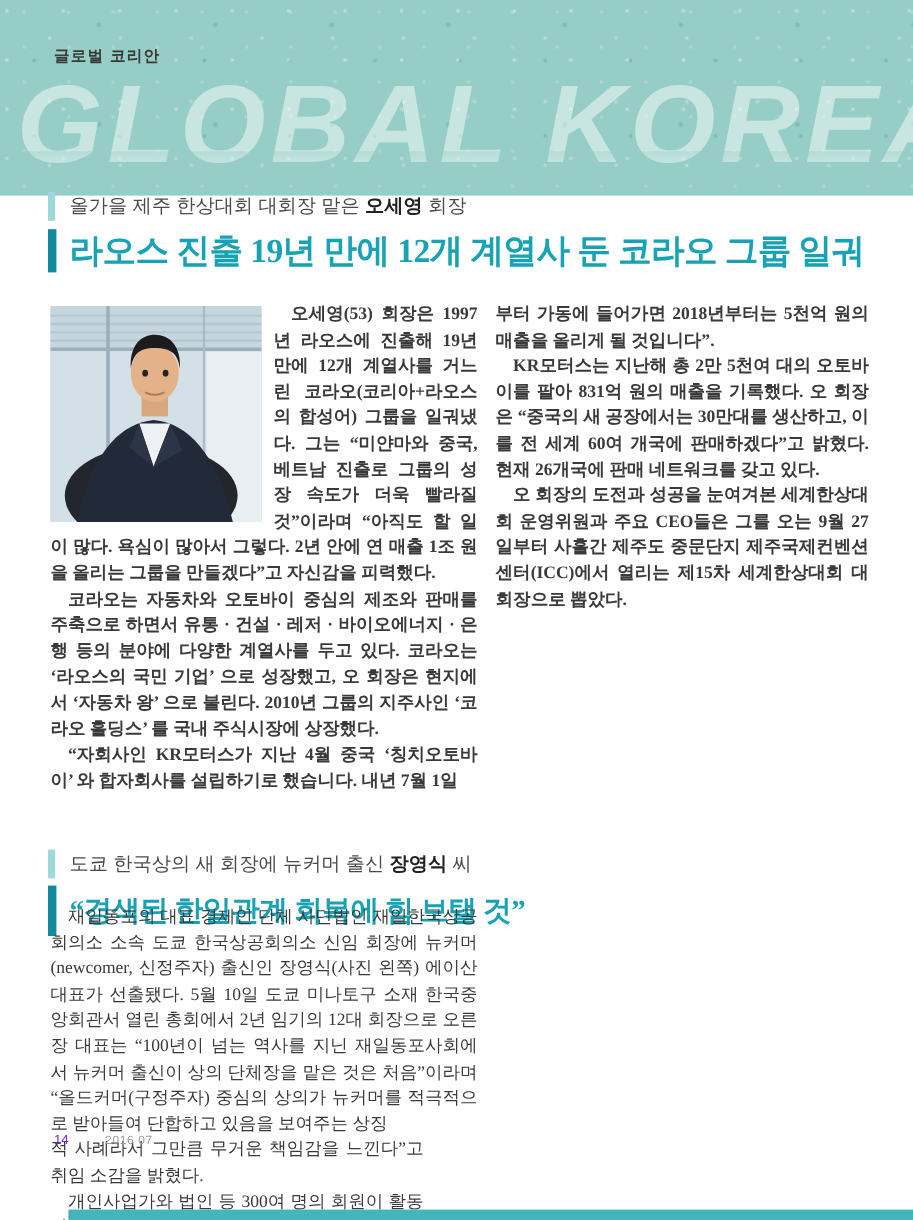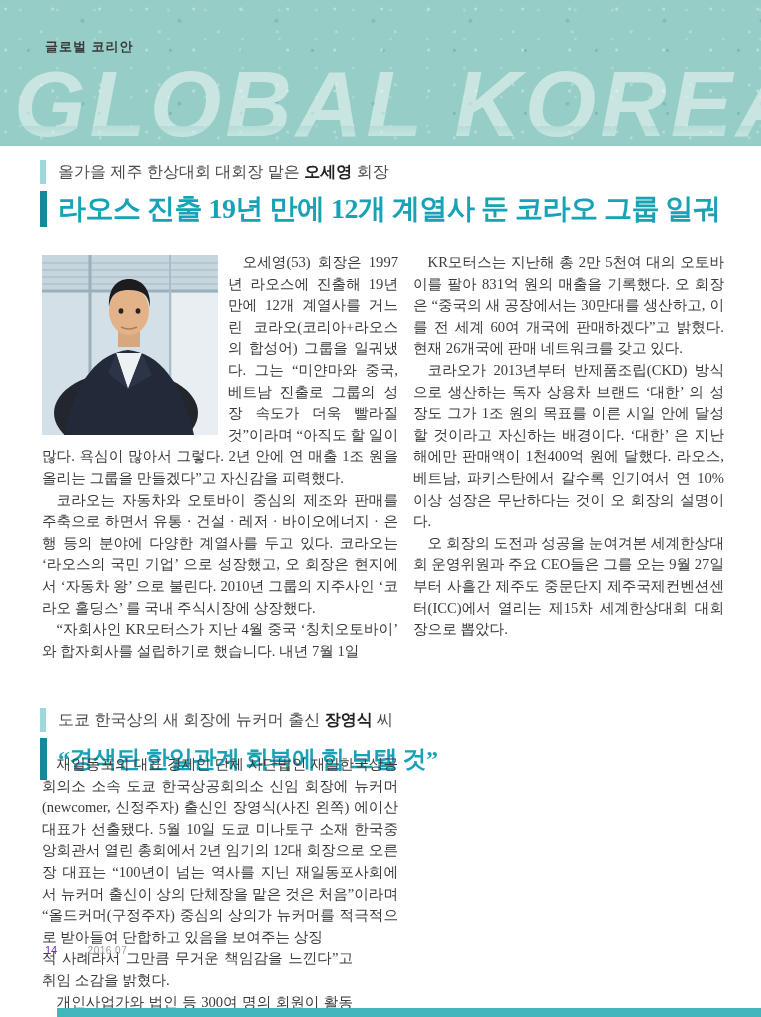--- a/index.html
+++ b/index.html
@@ -8,21 +8,21 @@
     background:#ffffff;
     font-family:"Liberation Serif","DejaVu Serif",serif;
     position:relative;
     overflow:hidden;
     color:#3a3a3a;
   }
   .page{position:absolute;inset:0;width:761px;height:1017px;background:#fff;}
 
   
   .banner{
-    position:absolute;left:0;top:0;width:761px;height:146px;
+    position:absolute;left:0;top:0;width:761px;height:163px;
     background-color:#96cdc6;
     background-image:
       radial-gradient(circle at 12% 22%, rgba(255,255,255,.35) 1px, transparent 2px),
       radial-gradient(circle at 70% 60%, rgba(255,255,255,.28) 1px, transparent 2px),
       radial-gradient(circle at 40% 80%, rgba(23,120,110,.22) 1px, transparent 2px),
       radial-gradient(circle at 85% 25%, rgba(23,120,110,.18) 1.5px, transparent 2.5px),
       radial-gradient(circle at 55% 35%, rgba(255,255,255,.2) 1px, transparent 2px);
     background-size: 47px 41px, 59px 53px, 71px 63px, 97px 83px, 37px 29px;
     overflow:hidden;
   }
@@ -65,21 +65,21 @@
     white-space:nowrap;
   }
   .a1-header .headline{font-size:28px;}
   .a2-header .headline{font-size:24px;}
 
   
   .article-body{
     position:absolute;left:42px;width:682px;
     display:flex;
   }
-  .a1-body{top:252px;}
+  .a1-body{top:252px;font-weight:bold;}
   .a2-body{top:754px;flex-direction:column;}
   .col{font-size:14.6px;line-height:21.6px;text-align:justify;color:#3a3a3a;}
   .col-left{width:356px;margin-right:15px;flex:0 0 auto;}
   .col-right{width:311px;flex:0 0 auto;}
   .col p{margin:0;}
   .col p.indent{text-indent:1em;}
 
   
   .photo{
     float:left;width:176px;height:180px;
@@ -150,22 +150,22 @@
           <ellipse cx="79" cy="56" rx="2.4" ry="2.8" fill="#2a2220"></ellipse>
           <ellipse cx="96" cy="56" rx="2.4" ry="2.8" fill="#2a2220"></ellipse>
           <path d="M79 72 Q87 76 95 72" stroke="#b07a55" stroke-width="1.6" fill="none"></path>
         </svg>
       </div>
       <p class="indent">오세영(53) 회장은 1997년 라오스에 진출해 19년 만에 12개 계열사를 거느린 코라오(코리아+라오스의 합성어) 그룹을 일궈냈다. 그는 “미얀마와 중국, 베트남 진출로 그룹의 성장 속도가 더욱 빨라질 것”이라며 “아직도 할 일이 많다. 욕심이 많아서 그렇다. 2년 안에 연 매출 1조 원을 올리는 그룹을 만들겠다”고 자신감을 피력했다.</p>
       <p class="indent">코라오는 자동차와 오토바이 중심의 제조와 판매를 주축으로 하면서 유통 · 건설 · 레저 · 바이오에너지 · 은행 등의 분야에 다양한 계열사를 두고 있다. 코라오는 ‘라오스의 국민 기업’ 으로 성장했고, 오 회장은 현지에서 ‘자동차 왕’ 으로 불린다. 2010년 그룹의 지주사인 ‘코라오 홀딩스’ 를 국내 주식시장에 상장했다.</p>
       <p class="indent">“자회사인 KR모터스가 지난 4월 중국 ‘칭치오토바이’ 와 합자회사를 설립하기로 했습니다. 내년 7월 1일</p>
     </div>
     <div class="col col-right">
+      <p>부터 가동에 들어가면 2018년부터는 5천억 원의 매출을 올리게 될 것입니다”.</p>
       <p class="indent">KR모터스는 지난해 총 2만 5천여 대의 오토바이를 팔아 831억 원의 매출을 기록했다. 오 회장은 “중국의 새 공장에서는 30만대를 생산하고, 이를 전 세계 60여 개국에 판매하겠다”고 밝혔다. 현재 26개국에 판매 네트워크를 갖고 있다.</p>
-      <p class="indent">코라오가 2013년부터 반제품조립(CKD) 방식으로 생산하는 독자 상용차 브랜드 ‘대한’ 의 성장도 그가 1조 원의 목표를 이른 시일 안에 달성할 것이라고 자신하는 배경이다. ‘대한’ 은 지난해에만 판매액이 1천400억 원에 달했다. 라오스, 베트남, 파키스탄에서 갈수록 인기여서 연 10% 이상 성장은 무난하다는 것이 오 회장의 설명이다.</p>
       <p class="indent">오 회장의 도전과 성공을 눈여겨본 세계한상대회 운영위원과 주요 CEO들은 그를 오는 9월 27일부터 사흘간 제주도 중문단지 제주국제컨벤션센터(ICC)에서 열리는 제15차 세계한상대회 대회장으로 뽑았다.</p>
     </div>
   </div>
 
   <div class="article-header a2-header">
     <div class="kicker-row">
       <div class="kicker-bar"></div>
       <div class="kicker"><span>도쿄 한국상의 새 회장에 뉴커머 출신 </span><b>장영식</b><span> 씨</span></div>
     </div>
     <div class="headline-row">

